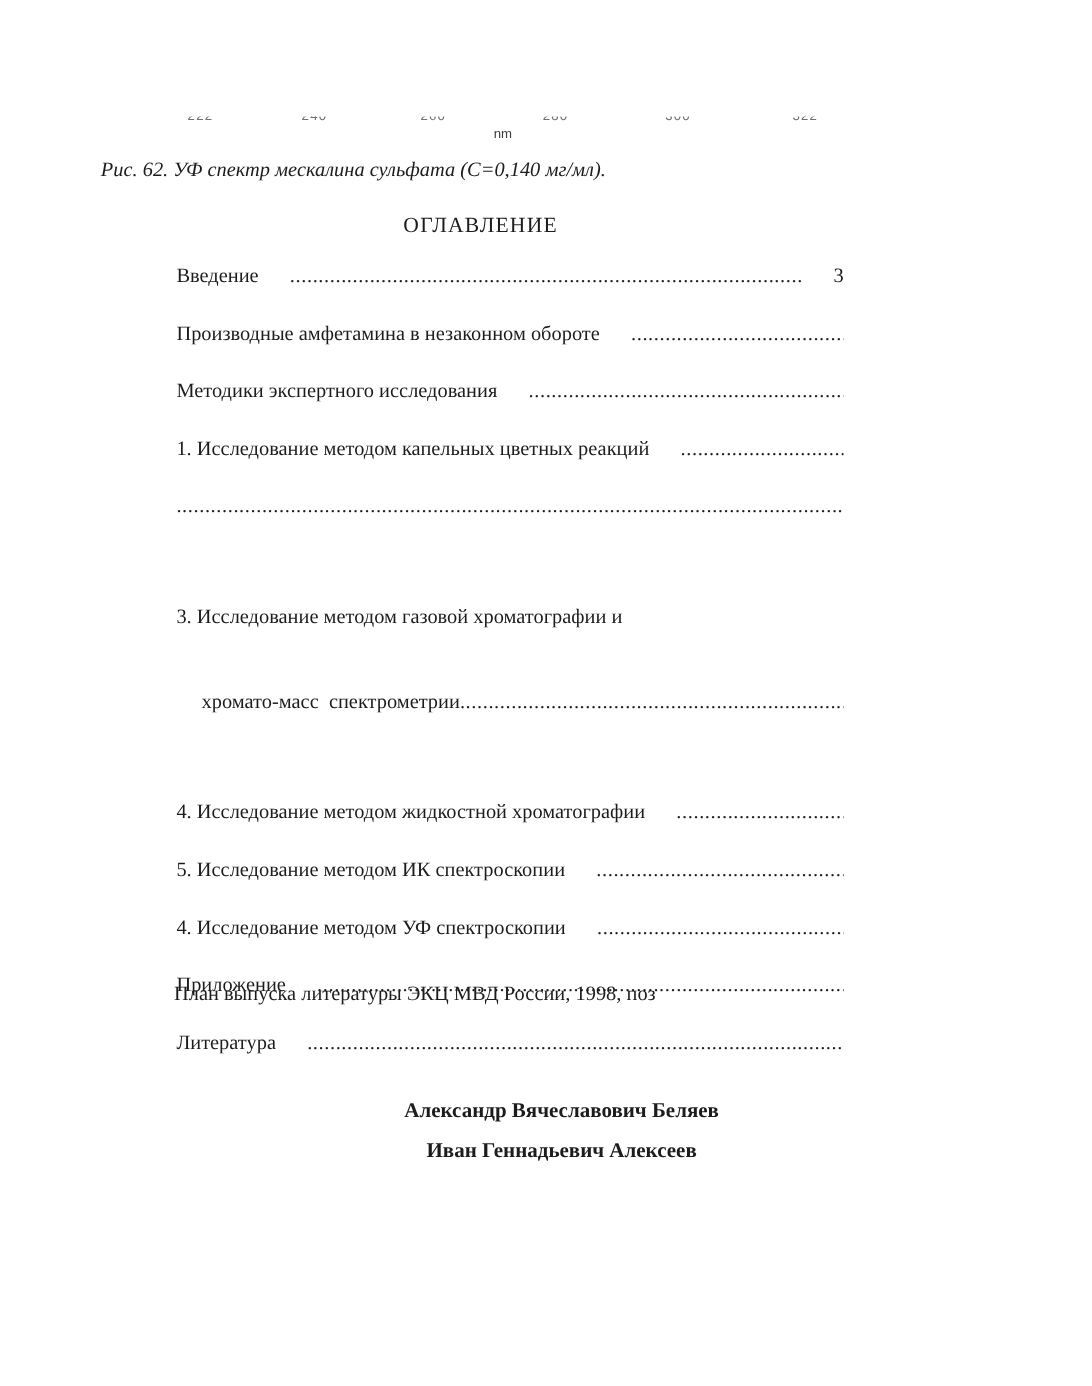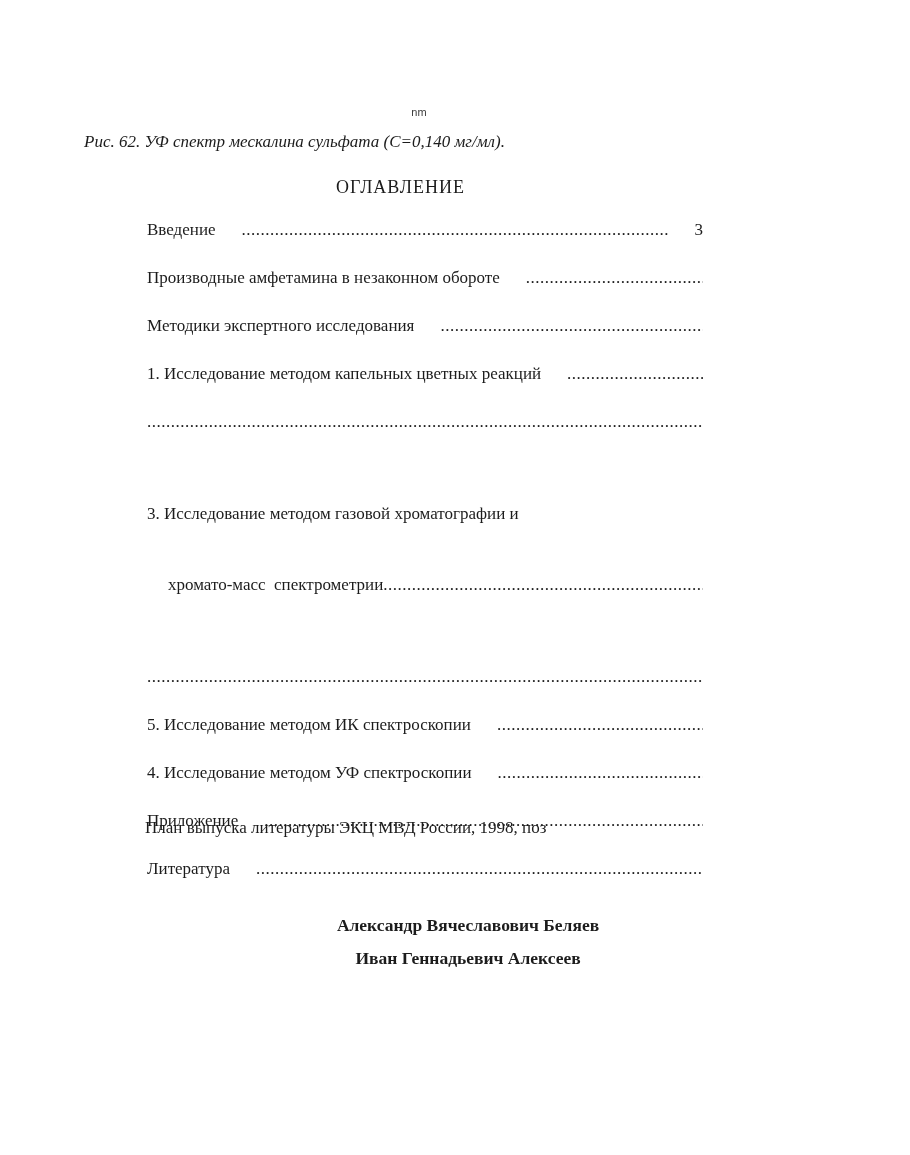--- a/index.html
+++ b/index.html
@@ -139,20 +139,40 @@
   .author-line {
     line-height: 24px;
     margin-bottom: 9px;
   }
 </style>
 </head>
 <body>
 
 <div class="page">
 
+  <div class="axis-strip">
+    <span class="tick-clip tick-1">
+        <span class="tick-num">222</span>
+      </span>
+    <span class="tick-clip tick-2">
+        <span class="tick-num">240</span>
+      </span>
+    <span class="tick-clip tick-3">
+        <span class="tick-num">260</span>
+      </span>
+    <span class="tick-clip tick-4">
+        <span class="tick-num">280</span>
+      </span>
+    <span class="tick-clip tick-5">
+        <span class="tick-num">300</span>
+      </span>
+    <span class="tick-clip tick-6">
+        <span class="tick-num">322</span>
+      </span>
+  </div>
   <div class="axis-unit">nm</div>
 
   <div class="fig-caption">Рис. 62. УФ спектр мескалина сульфата (С=0,140 мг/мл).</div>
 
   <div class="toc-heading">ОГЛАВЛЕНИЕ</div>
 
   <div class="toc">
 
     <div class="toc-row">
       <span class="toc-label">Введение</span>
@@ -181,20 +201,21 @@
 
     <div class="toc-row-block">
       <div>3. Исследование методом газовой хроматографии и</div>
       <div class="cont-line">
         <span class="toc-label">хромато-масс  спектрометрии</span>
         <span class="toc-leader">................................................................................................................................................................................</span>
       </div>
     </div>
 
     <div class="toc-row">
+      <span class="toc-label">4. Исследование методом жидкостной хроматографии</span>
       <span class="toc-leader">................................................................................................................................................................................</span>
     </div>
 
     <div class="toc-row">
       <span class="toc-label">5. Исследование методом ИК спектроскопии</span>
       <span class="toc-leader">................................................................................................................................................................................</span>
     </div>
 
     <div class="toc-row">
       <span class="toc-label">4. Исследование методом УФ спектроскопии</span>

